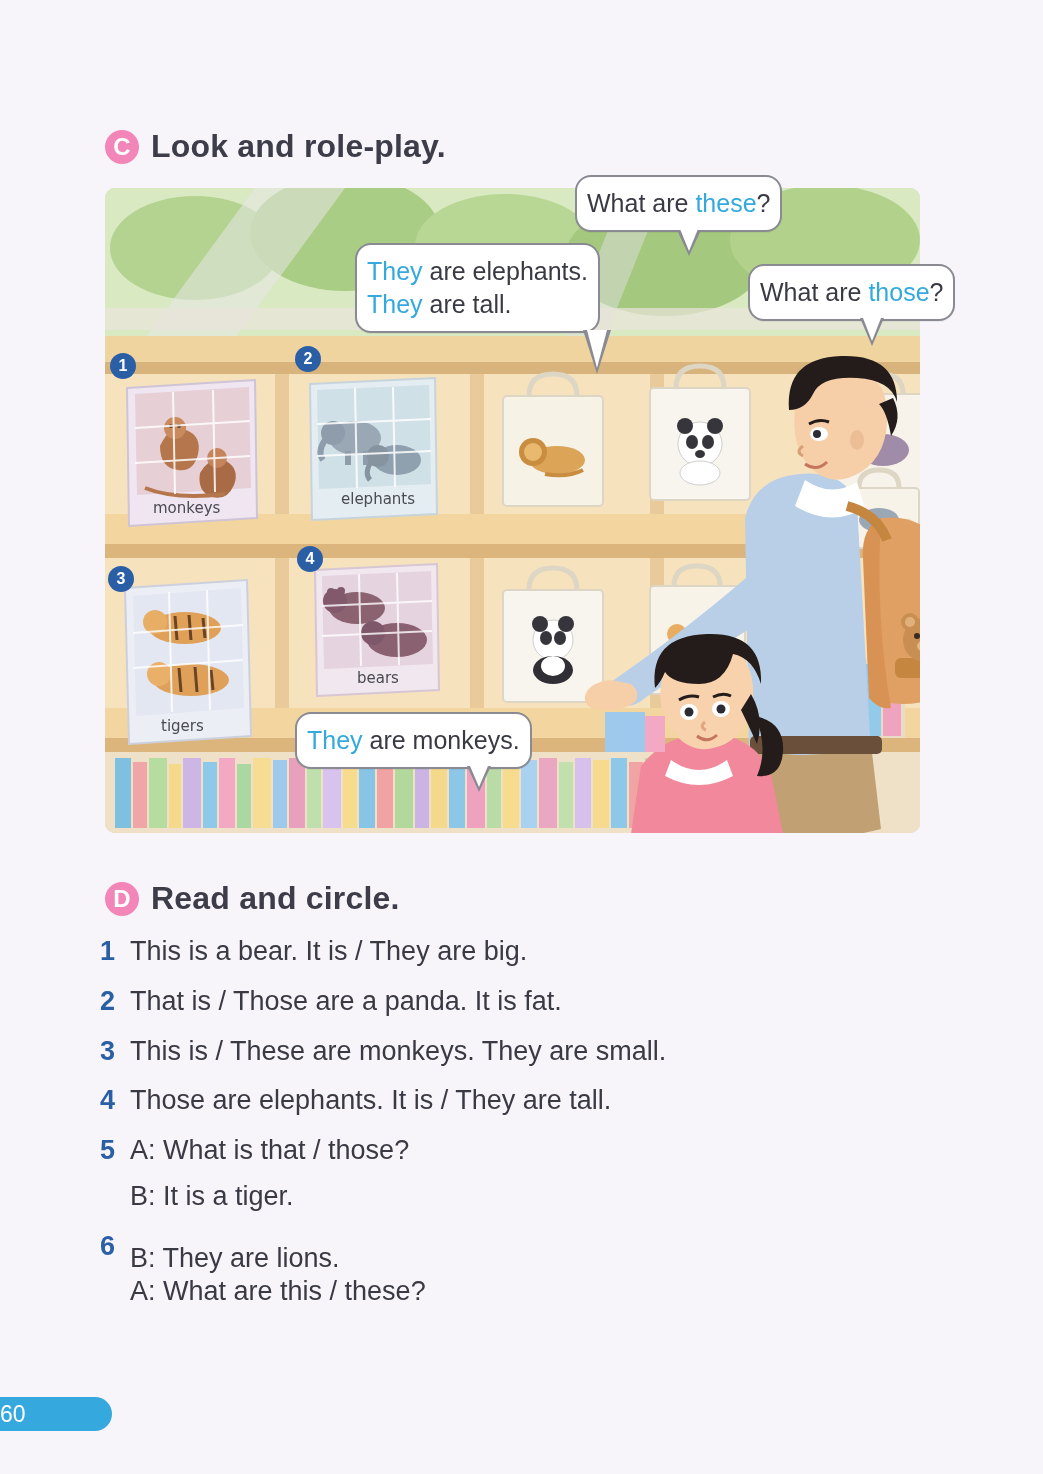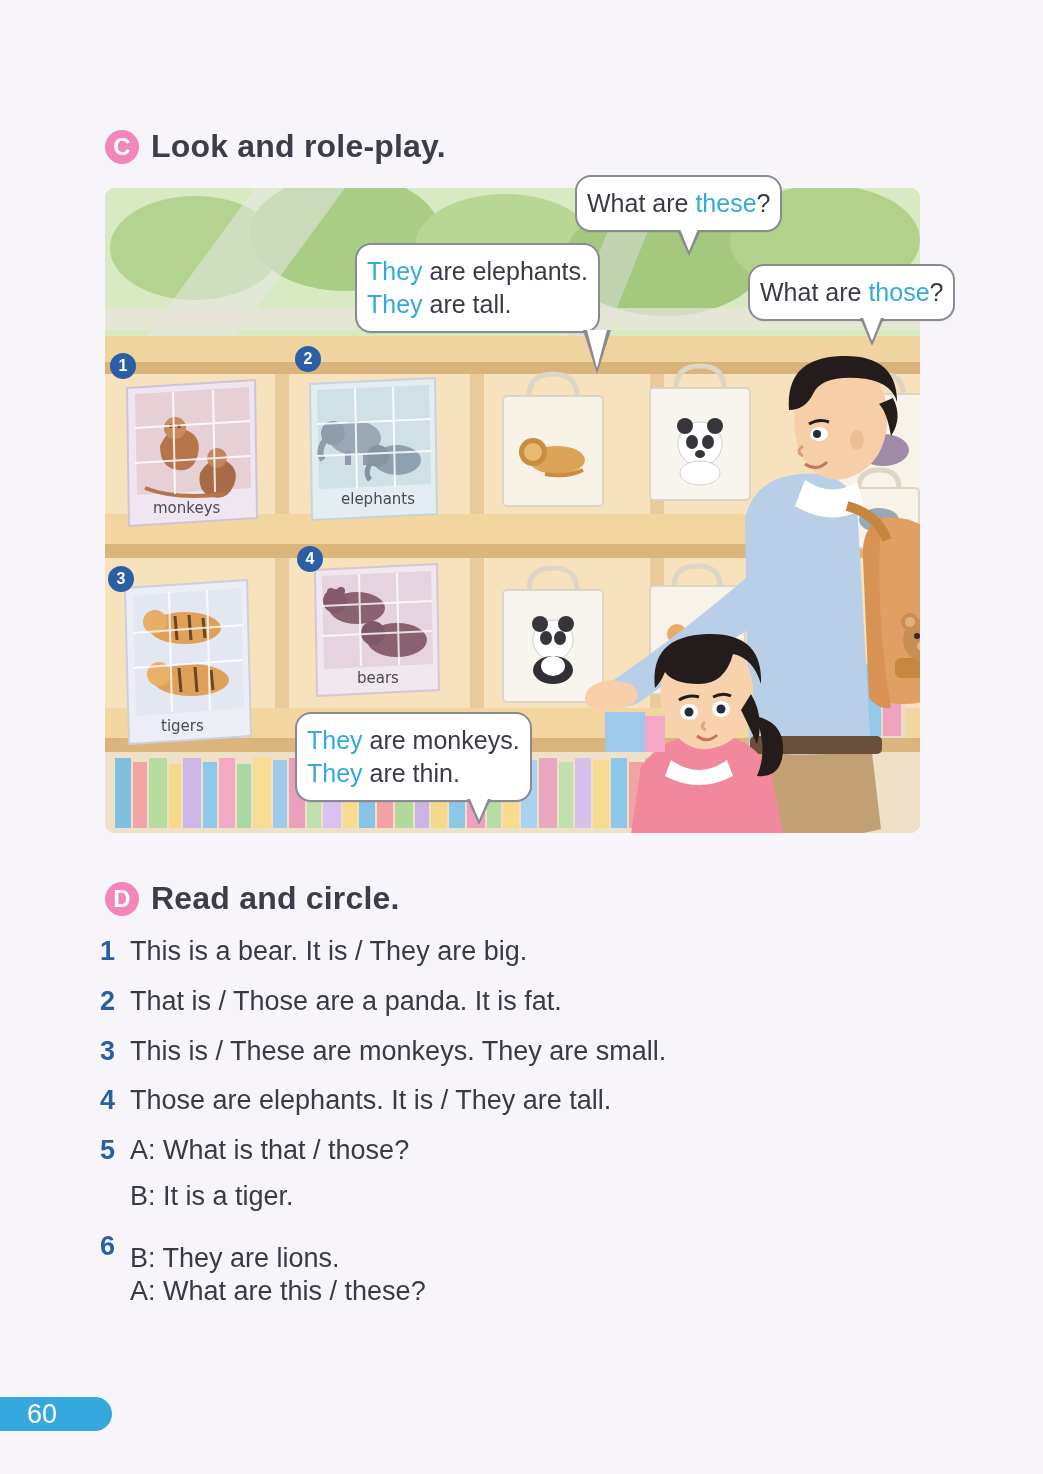--- a/index.html
+++ b/index.html
@@ -147,22 +147,22 @@
   .d-body { flex:1 1 auto; }
   .d-body b { font-weight:normal; }
 
   
   #page-number-tab {
     position:absolute; left:0; top:1397px;
     width:112px; height:34px;
     background:#35a8dd;
     border-top-right-radius:18px;
     border-bottom-right-radius:18px;
-    color:#fff; font-size:27px;
-    display:flex; align-items:center; justify-content:center;
+    color:#fff; font-size:23px;
+    display:flex; align-items:center; justify-content:flex-start;
     padding-right:28px; box-sizing:border-box;
   }
 </style>
 </head>
 <body>
 
 <div class="section-head" id="head-c">
   <div class="letter-badge">C</div>
   <div class="section-title">Look and role-play.</div>
 </div>
@@ -500,23 +500,20 @@
 <div class="bubble" id="bubble-those">
   <span>What are </span><span class="hl">those</span><span>?</span>
   <span class="tail"></span>
   <span class="tail-in"></span>
 </div>
 
 <div class="bubble" id="bubble-monkeys">
   <div>
     <span class="hl">They</span><span> are monkeys.</span>
   </div>
-  <div>
-    <span class="hl">They</span><span> are thin.</span>
-  </div>
   <span class="tail"></span>
   <span class="tail-in"></span>
 </div>
 
 <div class="section-head" id="head-d">
   <div class="letter-badge">D</div>
   <div class="section-title">Read and circle.</div>
 </div>
 
 <div id="exercise-d">

